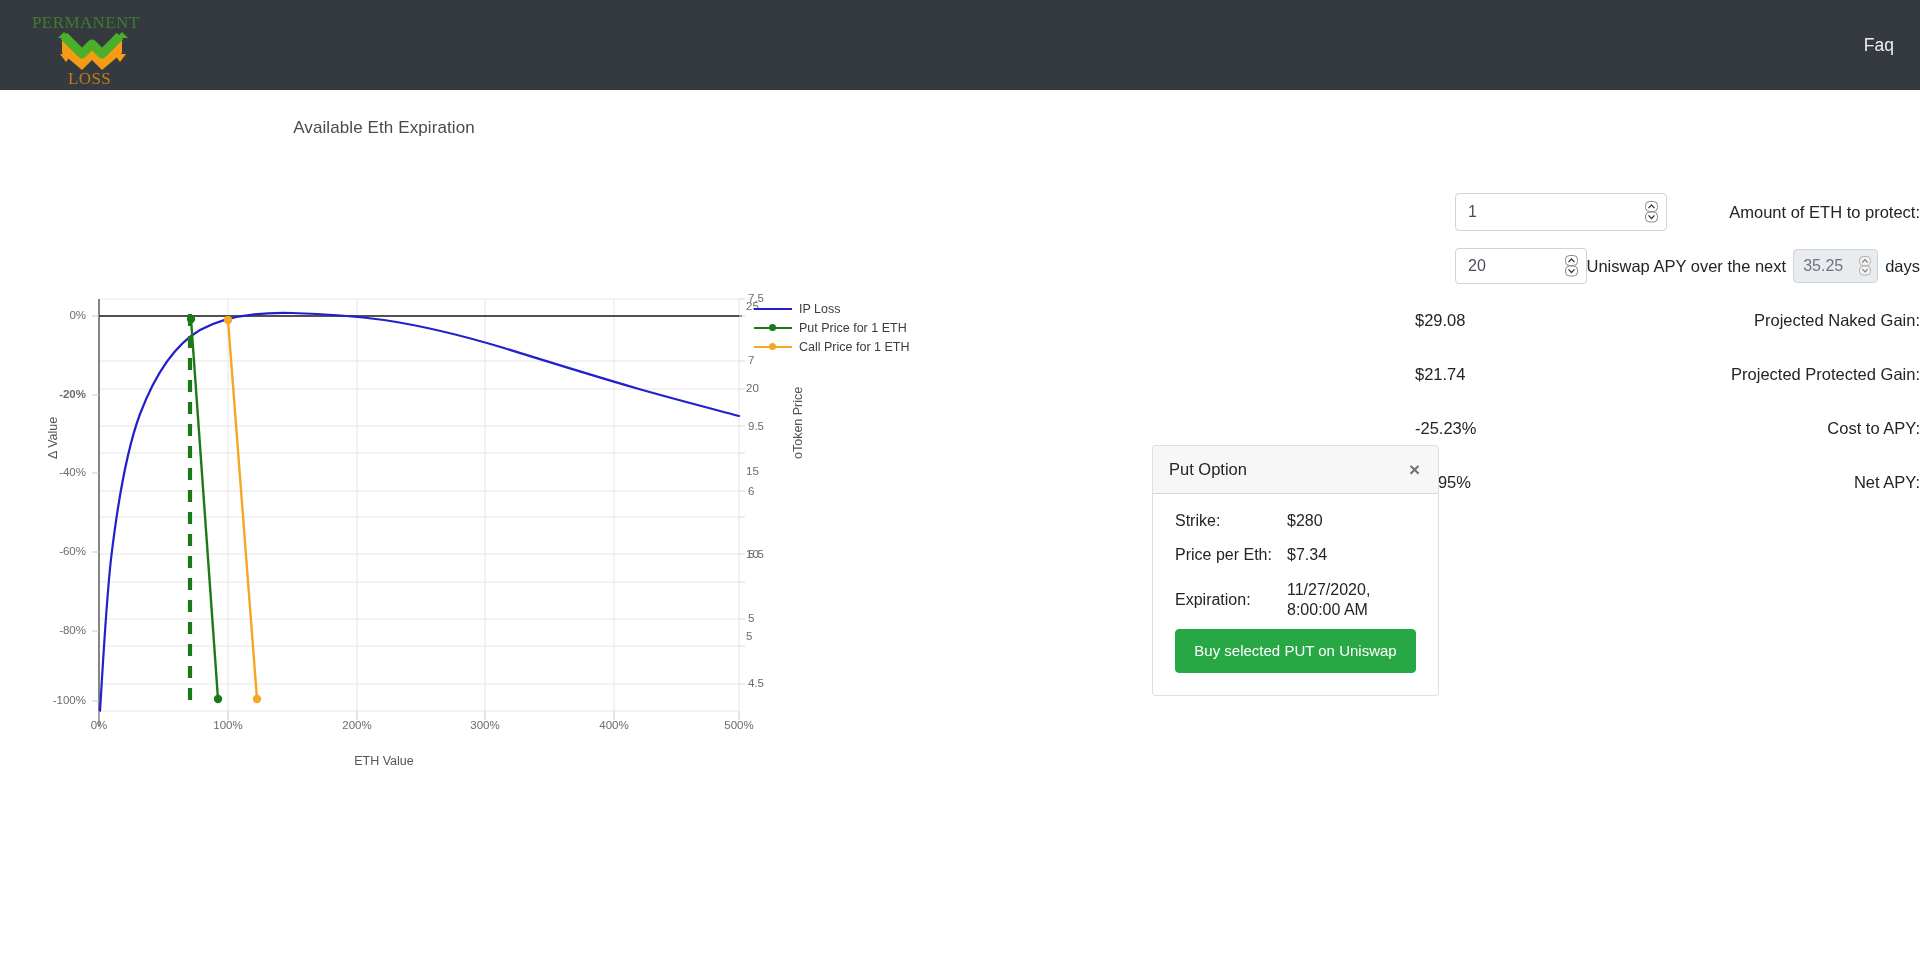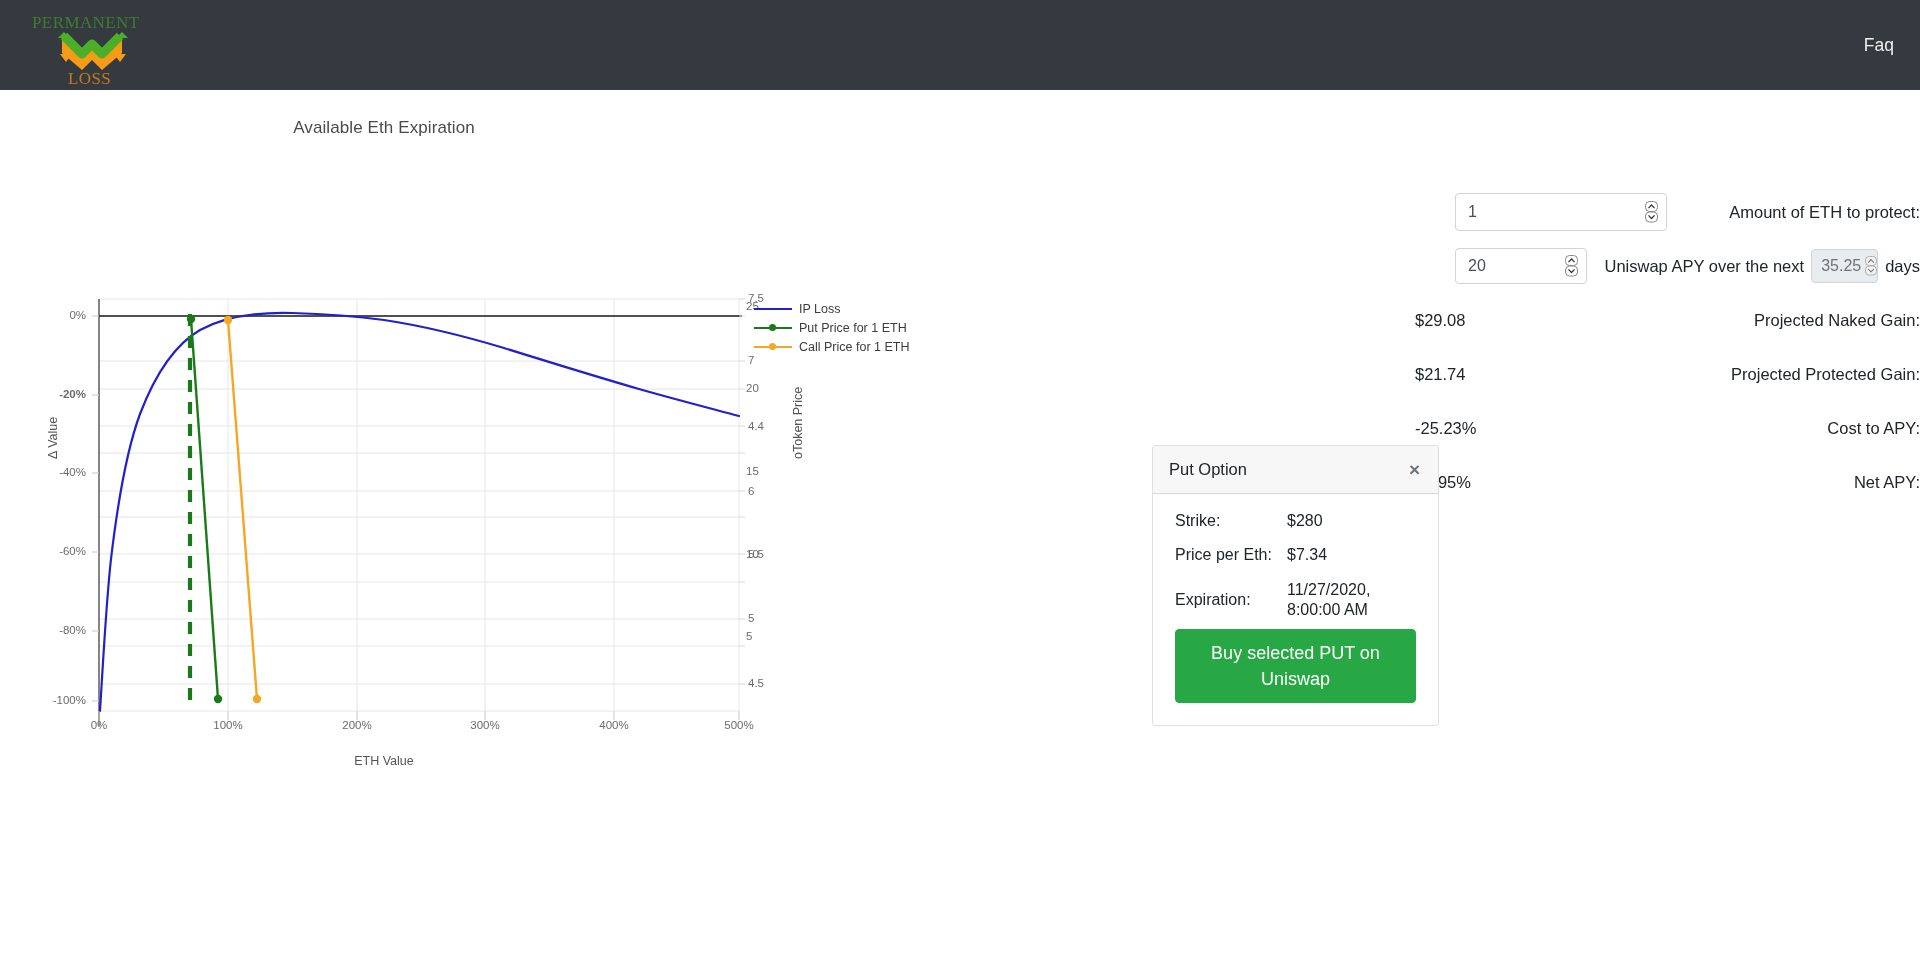--- a/index.html
+++ b/index.html
@@ -150,21 +150,21 @@
   }
   .card-body { padding:18px 22px 22px 22px; }
   .kv { display:flex; margin-bottom:16px; font-size:16px; color:#212529; }
   .kv .k { width:112px; flex:none; }
   .kv .v { flex:1; }
   .kv.multiline .v { line-height:1.28; }
   .buy-btn {
     display:block; width:100%;
     background:#28a745; color:#fff;
     border:1px solid #28a745; border-radius:4px;
-    font-size:18px; line-height:1.45;
+    font-size:15px; line-height:1.45;
     padding:10px 12px;
     text-align:center;
     cursor:pointer;
     font-family:"Liberation Sans", sans-serif;
     margin-top:2px;
   }
 </style>
 </head>
 <body>
 
@@ -282,21 +282,21 @@
 
       <div class="tick tx" style="left:65px; top:615px; width:60px;">0%</div>
       <div class="tick tx" style="left:194px; top:615px; width:60px;">100%</div>
       <div class="tick tx" style="left:323px; top:615px; width:60px;">200%</div>
       <div class="tick tx" style="left:451px; top:615px; width:60px;">300%</div>
       <div class="tick tx" style="left:580px; top:615px; width:60px;">400%</div>
       <div class="tick tx" style="left:705px; top:615px; width:60px;">500%</div>
 
       <div class="tick" style="left:744px; top:188px;">7.5</div>
       <div class="tick" style="left:744px; top:250px;">7</div>
-      <div class="tick" style="left:744px; top:316px;">4.4</div>
+      <div class="tick" style="left:744px; top:316px;">9.5</div>
       <div class="tick" style="left:744px; top:381px;">6</div>
       <div class="tick" style="left:744px; top:444px;">5.5</div>
       <div class="tick" style="left:744px; top:508px;">5</div>
       <div class="tick" style="left:744px; top:573px;">4.5</div>
 
       <div class="tick" style="left:742px; top:196px;">25</div>
       <div class="tick" style="left:742px; top:278px;">20</div>
       <div class="tick" style="left:742px; top:361px;">15</div>
       <div class="tick" style="left:742px; top:444px;">10</div>
       <div class="tick" style="left:742px; top:526px;">5</div>
@@ -343,21 +343,21 @@
             <path d="M3.5 7.2 L6.5 4 L9.5 7.2" fill="none" stroke="#333" stroke-width="1.2"></path>
             <rect x="0.5" y="11" width="12" height="10" rx="4" fill="#fff" stroke="#888"></rect>
             <path d="M3.5 14.3 L6.5 17.5 L9.5 14.3" fill="none" stroke="#333" stroke-width="1.2"></path>
           </svg>
         </span>
       </span>
     </div>
 
     <div class="form-row row-abs">
       <span class="form-label">Uniswap APY over the next</span>
-      <span class="num-input disabled" style="margin:0 7px; width:67px; height:34px; padding:0 6px 0 9px;">
+      <span class="num-input disabled" style="margin:0 7px; width:85px; height:34px; padding:0 6px 0 9px;">
         <span class="val">35.25</span>
         <span class="spinner" style="margin-left:4px;">
           <svg width="12" height="20" viewBox="0 0 13 22" aria-hidden="true">
             <rect x="0.5" y="0.5" width="12" height="10" rx="4" fill="#f2f2f2" stroke="#a9a9a9"></rect>
             <path d="M3.5 7.2 L6.5 4 L9.5 7.2" fill="none" stroke="#777" stroke-width="1.2"></path>
             <rect x="0.5" y="11" width="12" height="10" rx="4" fill="#f2f2f2" stroke="#a9a9a9"></rect>
             <path d="M3.5 14.3 L6.5 17.5 L9.5 14.3" fill="none" stroke="#777" stroke-width="1.2"></path>
           </svg>
         </span>
       </span>

